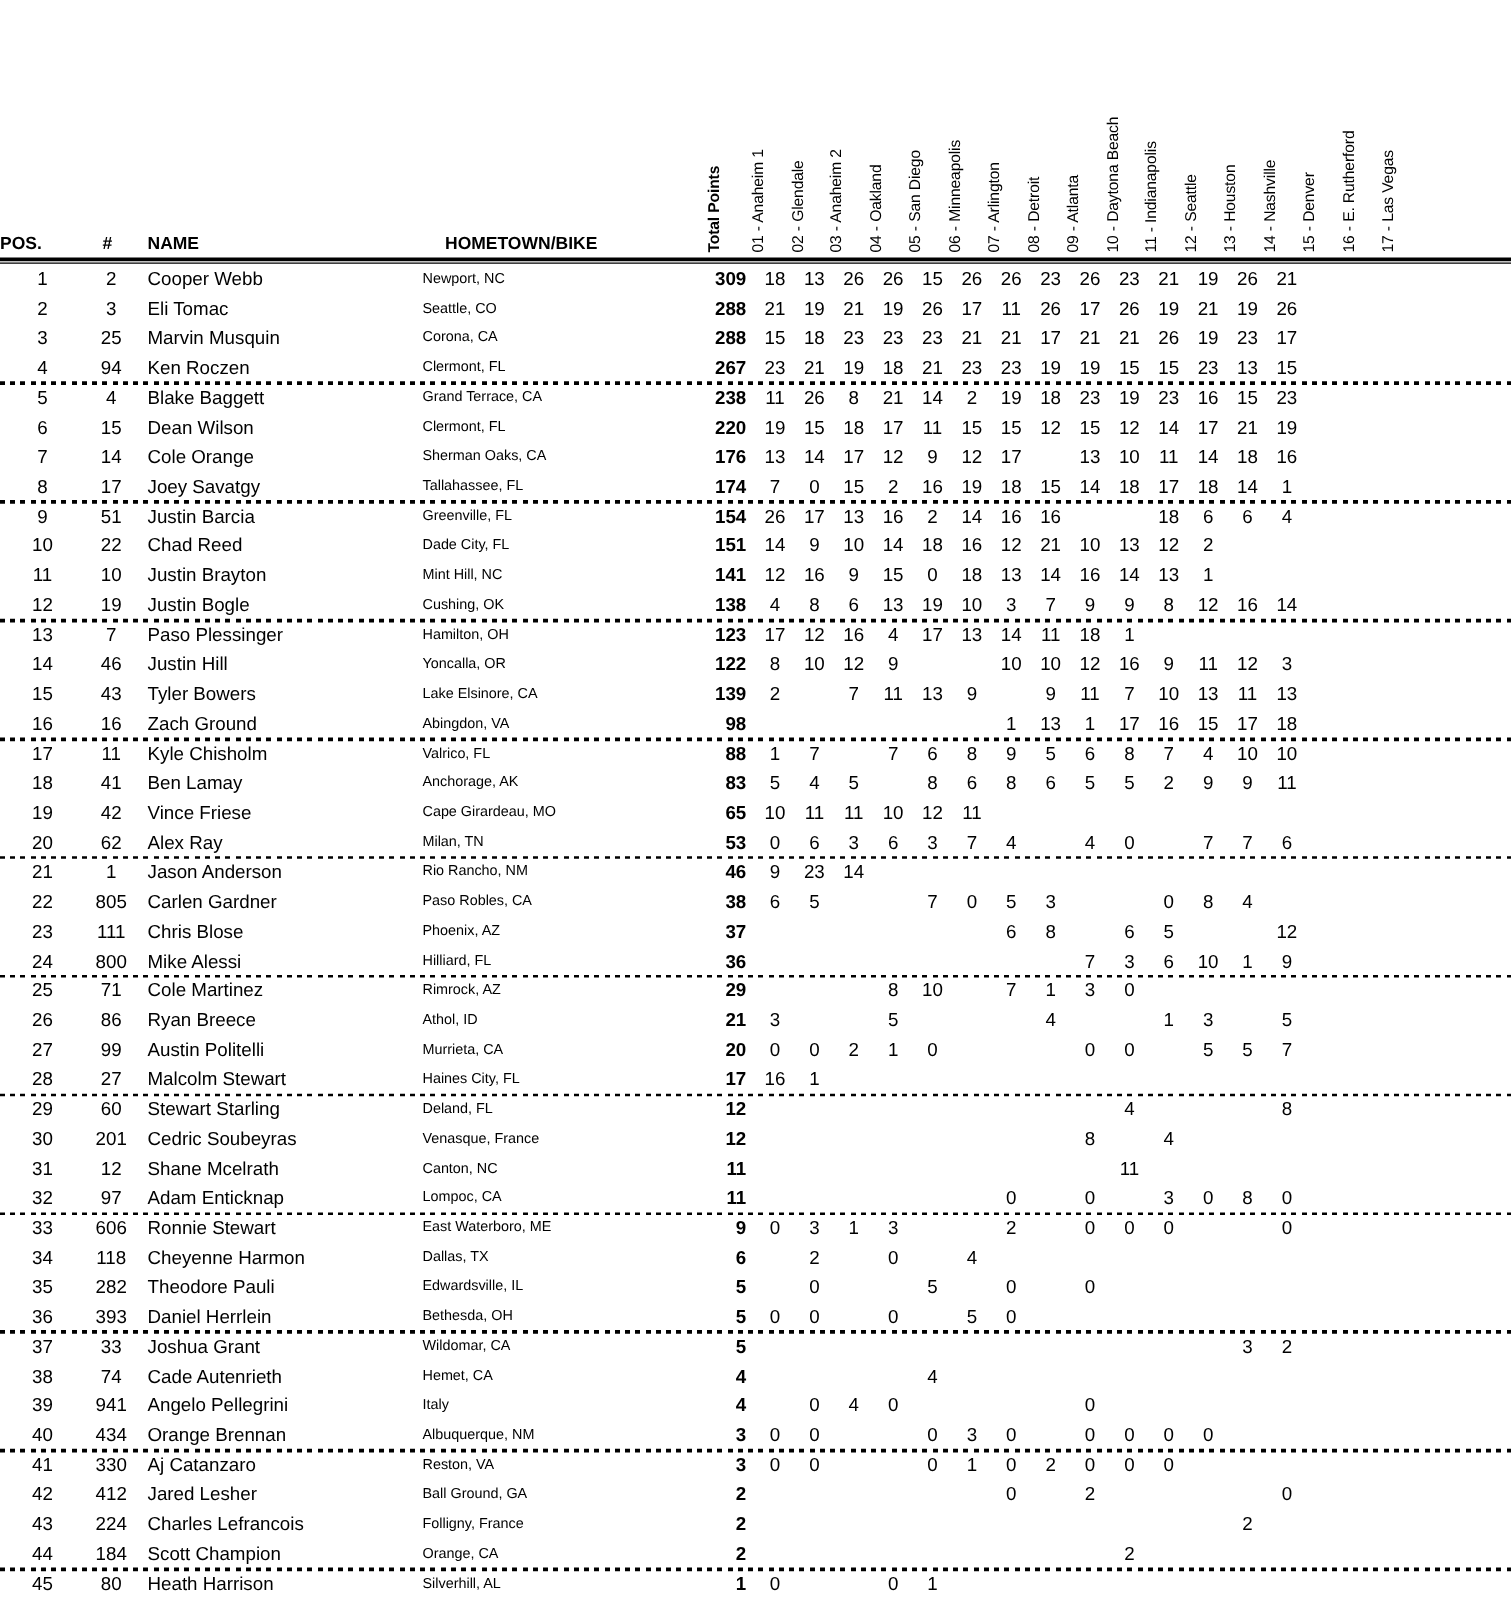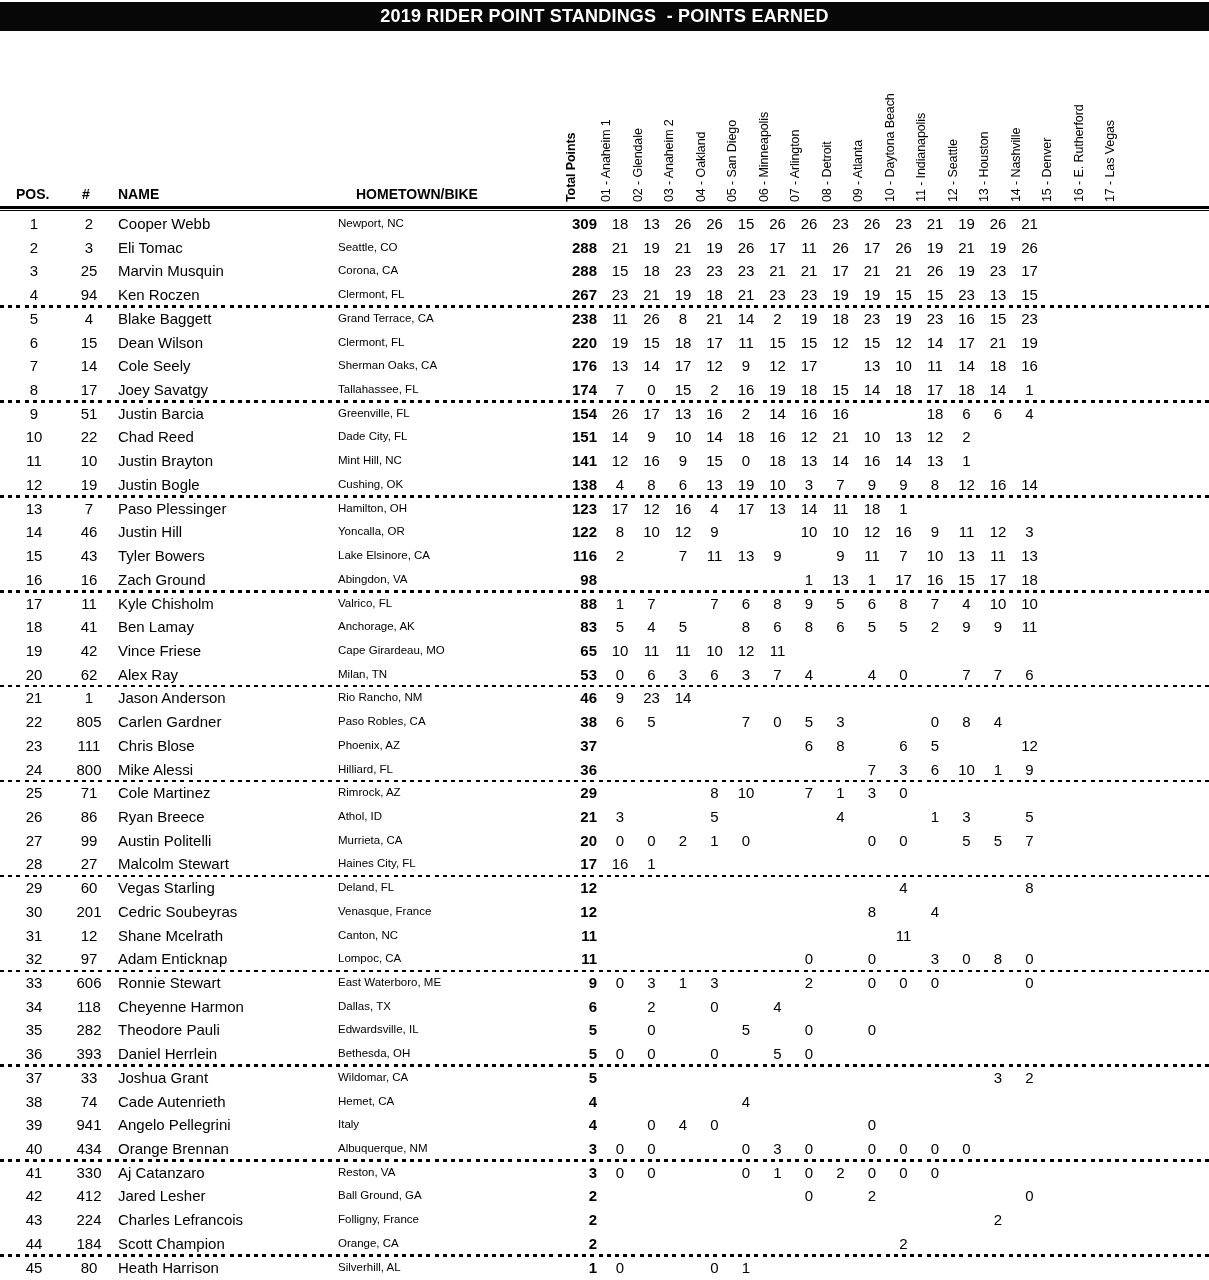--- a/index.html
+++ b/index.html
@@ -32,26 +32,23 @@
   .c.num   { left:63px;  width:52px; text-align:center; }
   .c.name  { left:118px; }
   .c.home  { left:338px; font-size:11.5px; }
   .c.total { left:532px; width:65px; text-align:right; font-weight:bold; }
   .c.r     { width:32px; text-align:center; }
 </style>
 </head>
 <body>
 
 <div class="page">
-  <div class="title-bar">
-    <span>2019 RIDER POINT STANDINGS  - POINTS EARNED</span>
-  </div>
 
   <div class="header">
-    <span class="hlabel" style="left:16px">POS.</span>
+    <span class="hlabel" style="left:0">POS.</span>
     <span class="hlabel" style="left:82px">#</span>
     <span class="hlabel" style="left:118px">NAME</span>
     <span class="hlabel" style="left:356px">HOMETOWN/BIKE</span>
     <span class="rot bold" style="left:578px">Total Points</span>
     <span><span class="rot" style="left: 613px;">01 - Anaheim 1</span><span class="rot" style="left: 644.5px;">02 - Glendale</span><span class="rot" style="left: 676px;">03 - Anaheim 2</span><span class="rot" style="left: 707.5px;">04 - Oakland</span><span class="rot" style="left: 739px;">05 - San Diego</span><span class="rot" style="left: 770.5px;">06 - Minneapolis</span><span class="rot" style="left: 802px;">07 - Arlington</span><span class="rot" style="left: 833.5px;">08 - Detroit</span><span class="rot" style="left: 865px;">09 - Atlanta</span><span class="rot" style="left: 896.5px;">10 - Daytona Beach</span><span class="rot" style="left: 928px;">11 - Indianapolis</span><span class="rot" style="left: 959.5px;">12 - Seattle</span><span class="rot" style="left: 991px;">13 - Houston</span><span class="rot" style="left: 1022.5px;">14 - Nashville</span><span class="rot" style="left: 1054px;">15 - Denver</span><span class="rot" style="left: 1085.5px;">16 - E. Rutherford</span><span class="rot" style="left: 1117px;">17 - Las Vegas</span></span>
   </div>
 
   <div class="rule-thick"></div>
   <div class="rule-thin"></div>
 
@@ -178,21 +175,21 @@
         <span class="c r" style="left: 856px;">15</span>
         <span class="c r" style="left: 887.5px;">12</span>
         <span class="c r" style="left: 919px;">14</span>
         <span class="c r" style="left: 950.5px;">17</span>
         <span class="c r" style="left: 982px;">21</span>
         <span class="c r" style="left: 1013.5px;">19</span>
       </div>
       <div class="row">
         <span class="c pos">7</span>
         <span class="c num">14</span>
-        <span class="c name">Cole Seely</span>
+        <span class="c name">Cole Orange</span>
         <span class="c home">Sherman Oaks, CA</span>
         <span class="c total">176</span>
         <span class="c r" style="left: 604px;">13</span>
         <span class="c r" style="left: 635.5px;">14</span>
         <span class="c r" style="left: 667px;">17</span>
         <span class="c r" style="left: 698.5px;">12</span>
         <span class="c r" style="left: 730px;">9</span>
         <span class="c r" style="left: 761.5px;">12</span>
         <span class="c r" style="left: 793px;">17</span>
         <span class="c r" style="left: 856px;">13</span>
@@ -335,21 +332,21 @@
         <span class="c r" style="left: 919px;">9</span>
         <span class="c r" style="left: 950.5px;">11</span>
         <span class="c r" style="left: 982px;">12</span>
         <span class="c r" style="left: 1013.5px;">3</span>
       </div>
       <div class="row">
         <span class="c pos">15</span>
         <span class="c num">43</span>
         <span class="c name">Tyler Bowers</span>
         <span class="c home">Lake Elsinore, CA</span>
-        <span class="c total">116</span>
+        <span class="c total">139</span>
         <span class="c r" style="left: 604px;">2</span>
         <span class="c r" style="left: 667px;">7</span>
         <span class="c r" style="left: 698.5px;">11</span>
         <span class="c r" style="left: 730px;">13</span>
         <span class="c r" style="left: 761.5px;">9</span>
         <span class="c r" style="left: 824.5px;">9</span>
         <span class="c r" style="left: 856px;">11</span>
         <span class="c r" style="left: 887.5px;">7</span>
         <span class="c r" style="left: 919px;">10</span>
         <span class="c r" style="left: 950.5px;">13</span>
@@ -542,21 +539,21 @@
         <span class="c num">27</span>
         <span class="c name">Malcolm Stewart</span>
         <span class="c home">Haines City, FL</span>
         <span class="c total">17</span>
         <span class="c r" style="left: 604px;">16</span>
         <span class="c r" style="left: 635.5px;">1</span>
       </div>
       <div class="row">
         <span class="c pos">29</span>
         <span class="c num">60</span>
-        <span class="c name">Vegas Starling</span>
+        <span class="c name">Stewart Starling</span>
         <span class="c home">Deland, FL</span>
         <span class="c total">12</span>
         <span class="c r" style="left: 887.5px;">4</span>
         <span class="c r" style="left: 1013.5px;">8</span>
       </div>
       <div class="row">
         <span class="c pos">30</span>
         <span class="c num">201</span>
         <span class="c name">Cedric Soubeyras</span>
         <span class="c home">Venasque, France</span>

